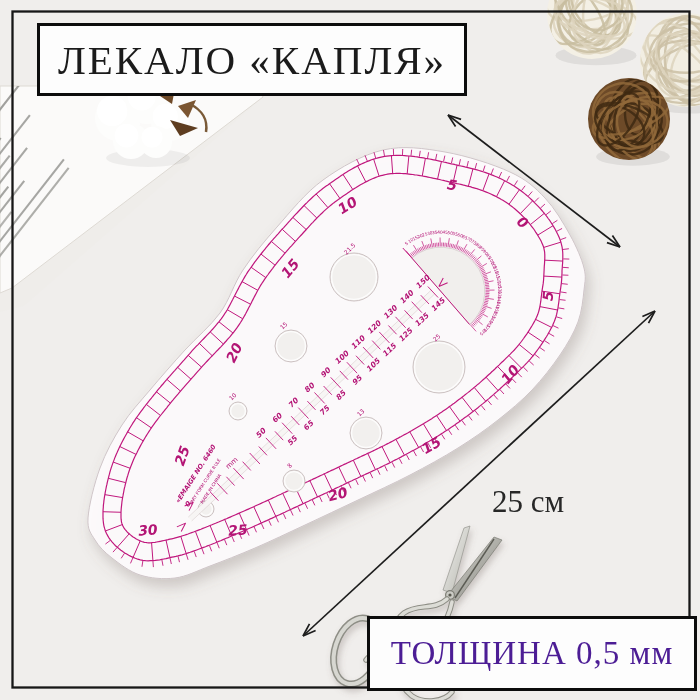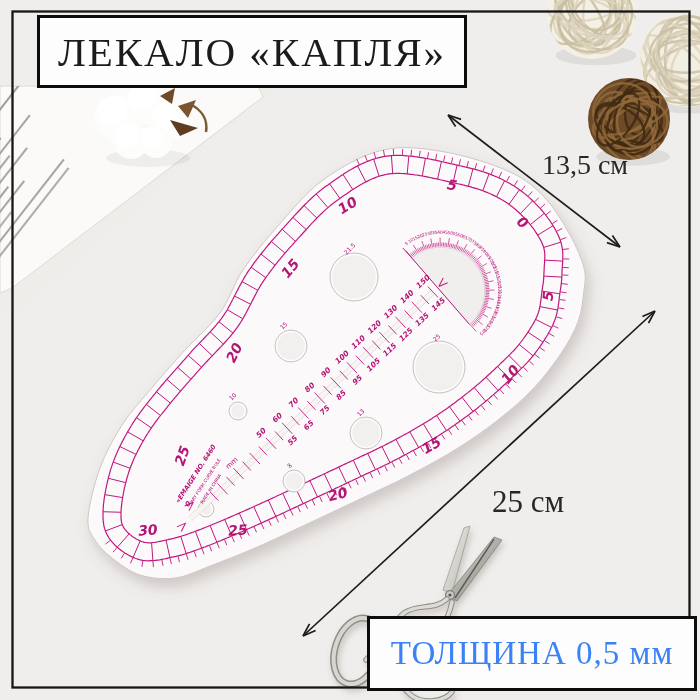--- a/index.html
+++ b/index.html
@@ -1,24 +1,24 @@
 <!DOCTYPE html>
 <html><head>
 <meta charset="utf-8">
 <style>
   html,body{margin:0;padding:0;}
   #canvas{position:relative;width:700px;height:700px;overflow:hidden;background:#f0eeec;
           font-family:"Liberation Serif", serif;}
   #scene{position:absolute;left:0;top:0;}
   .box{position:absolute;display:flex;align-items:center;justify-content:center;
        background:#fdfdfd;border:3px solid #0c0c0c;box-sizing:border-box;z-index:5;}
-  #title-box{left:37px;top:15px;width:430px;height:73px;}
+  #title-box{left:37px;top:23px;width:430px;height:73px;}
   #title-box span{font-size:41px;letter-spacing:2px;color:#1b1b1b;white-space:nowrap;}
   #thickness-box{left:367px;top:616px;width:330px;height:75px;}
-  #thickness-box span{font-size:33px;letter-spacing:1px;color:#3b82f6;white-space:nowrap;}
+  #thickness-box span{font-size:33px;letter-spacing:1px;color:#4c1d95;white-space:nowrap;}
   .dim-label{position:absolute;color:#272727;text-align:center;z-index:4;white-space:nowrap;}
   #dim-width{left:518px;top:149px;width:134px;font-size:28px;}
   #dim-length{left:468px;top:484px;width:120px;font-size:31px;}
   text{font-family:"DejaVu Sans", sans-serif;}
   .num{font-weight:bold;font-style:italic;}
 </style>
 </head>
 <body>
 
 <div id="canvas">
@@ -636,15 +636,14 @@
     </svg>
 
   <div class="box" id="title-box">
     <span>ЛЕКАЛО «КАПЛЯ»</span>
   </div>
 
   <div class="box" id="thickness-box">
     <span>ТОЛЩИНА 0,5 мм</span>
   </div>
 
-  <div class="dim-label" id="dim-width">13,5 см</div>
   <div class="dim-label" id="dim-length">25 см</div>
 </div>
 
 </body></html>

